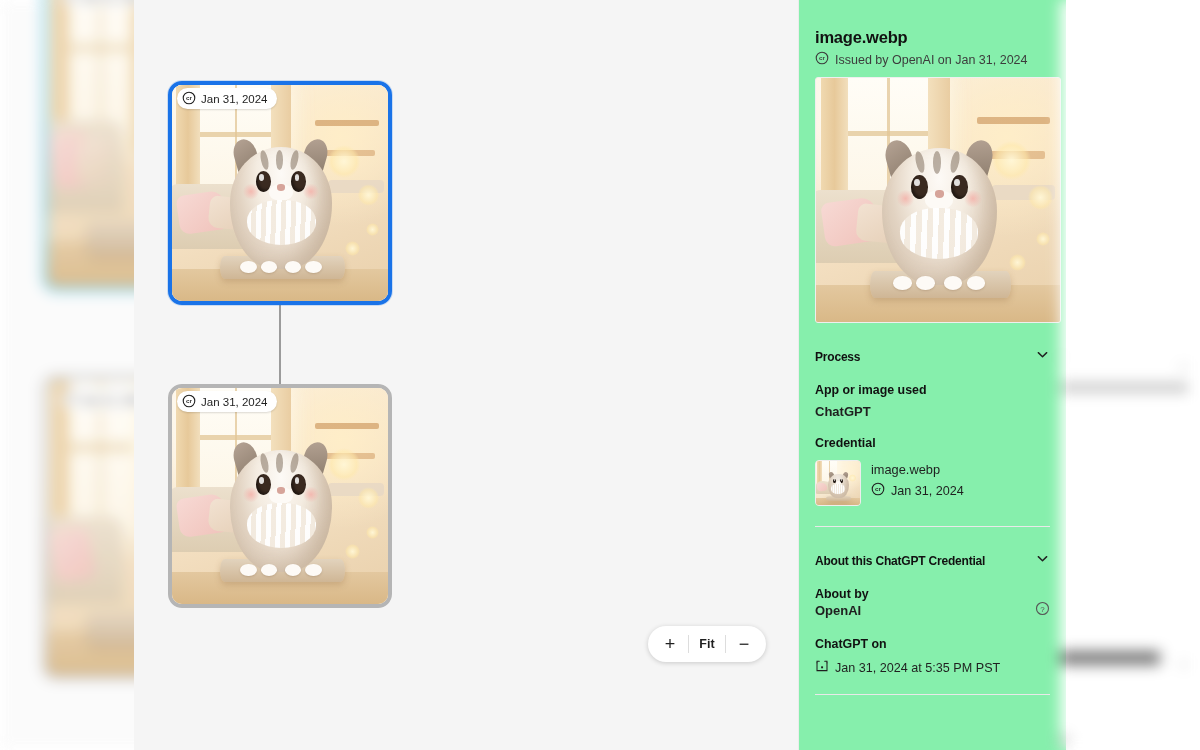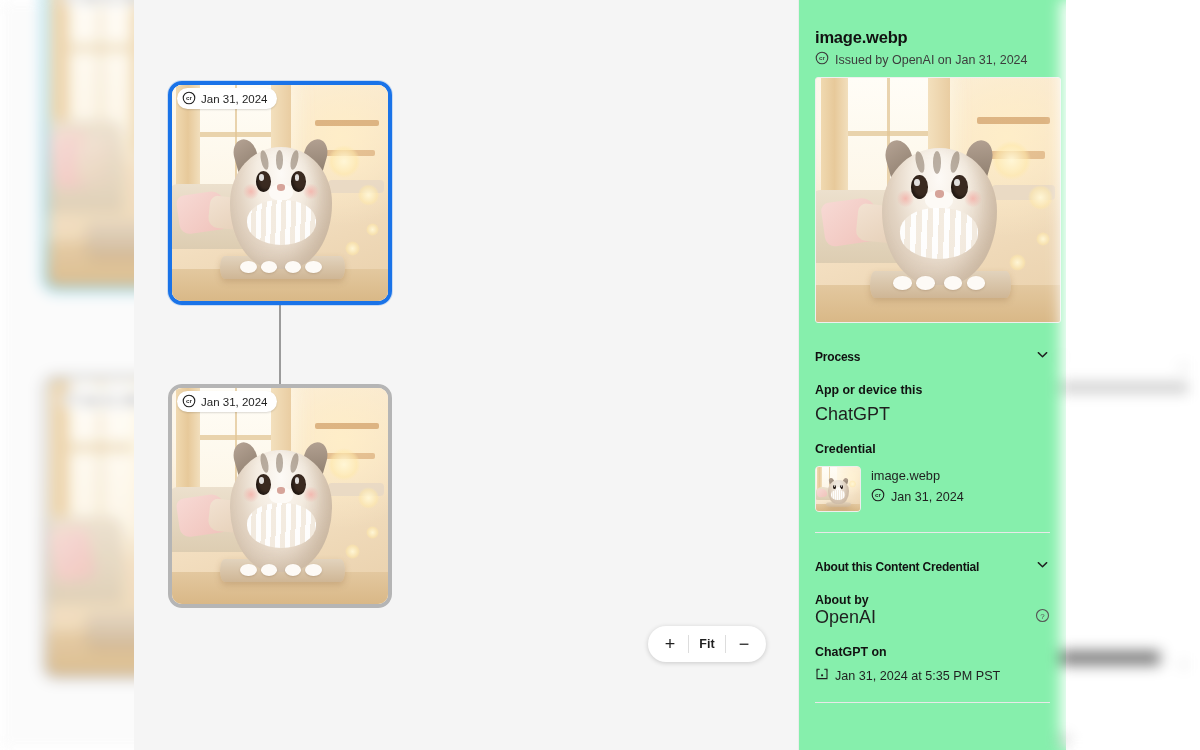--- a/index.html
+++ b/index.html
@@ -257,21 +257,21 @@
     background: #f6e6cf;
     border: 1px solid #efefef;
   }
   .sec-head {
     display: flex; align-items: center; justify-content: space-between;
     margin-top: 24px; cursor: pointer;
   }
   .sec-head h2 { font-size: 12px; font-weight: 700; color: #111; letter-spacing: -.2px; }
   .sec-desc { margin-top: 6px; font-size: 12.3px; line-height: 1.32; color: #414141; }
   .field-label { margin-top: 17px; font-size: 12.4px; font-weight: 700; color: #111; }
-  .field-value { margin-top: 7px; font-size: 18px; color: #1f1f1f; }
+  .field-value { margin-top: 7px; font-size: 13px; color: #1f1f1f; font-weight: bold; }
   .value-row { display: flex; align-items: center; justify-content: space-between; }
   .value-row .field-value { margin-top: 0; }
   .ingredient {
     display: flex; align-items: flex-start; gap: 10px; margin-top: 10px;
   }
   .ing-thumb {
     width: 46px; height: 46px; border-radius: 4px; overflow: hidden;
     position: relative; background: #f6e6cf; flex: none;
     border: 1px solid #eee;
   }
@@ -525,21 +525,21 @@
 
     <div class="sec-head">
       <h2>Process</h2>
       <span class="chev">
         <svg width="15" height="15" viewBox="0 0 16 16">
             <path d="M3.5 6 8 10.4 12.5 6" fill="none" stroke="#1f1f1f" stroke-width="1.5" stroke-linecap="round" stroke-linejoin="round"></path>
           </svg>
       </span>
     </div>
 
-    <div class="field-label">App or device this</div>
+    <div class="field-label">App or image used</div>
     <div class="field-value">ChatGPT</div>
 
     <div class="field-label">Credential</div>
 
     <div class="ingredient">
       <div class="ing-thumb">
         <div class="cat-scene">
           <div class="cs-bg"></div>
           <div class="cs-window">
               <div class="cs-mullion-v"></div>
@@ -572,21 +572,21 @@
             </svg>
           </span>
           <span>Jan 31, 2024</span>
         </div>
       </div>
     </div>
 
     <div class="divider"></div>
 
     <div class="sec-head">
-      <h2>About this Content Credential</h2>
+      <h2>About this ChatGPT Credential</h2>
       <span class="chev">
         <svg width="15" height="15" viewBox="0 0 16 16">
             <path d="M3.5 6 8 10.4 12.5 6" fill="none" stroke="#1f1f1f" stroke-width="1.5" stroke-linecap="round" stroke-linejoin="round"></path>
           </svg>
       </span>
     </div>
 
     <div class="field-label">About by</div>
     <div class="value-row">
       <div class="field-value">OpenAI</div>

